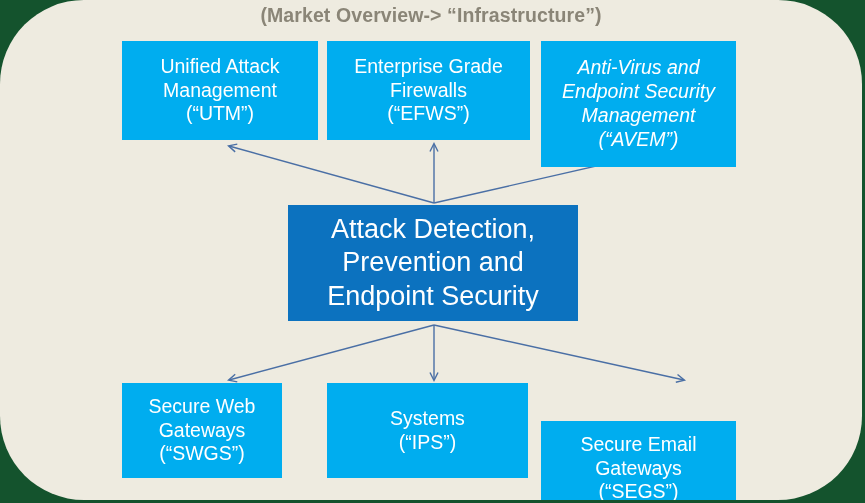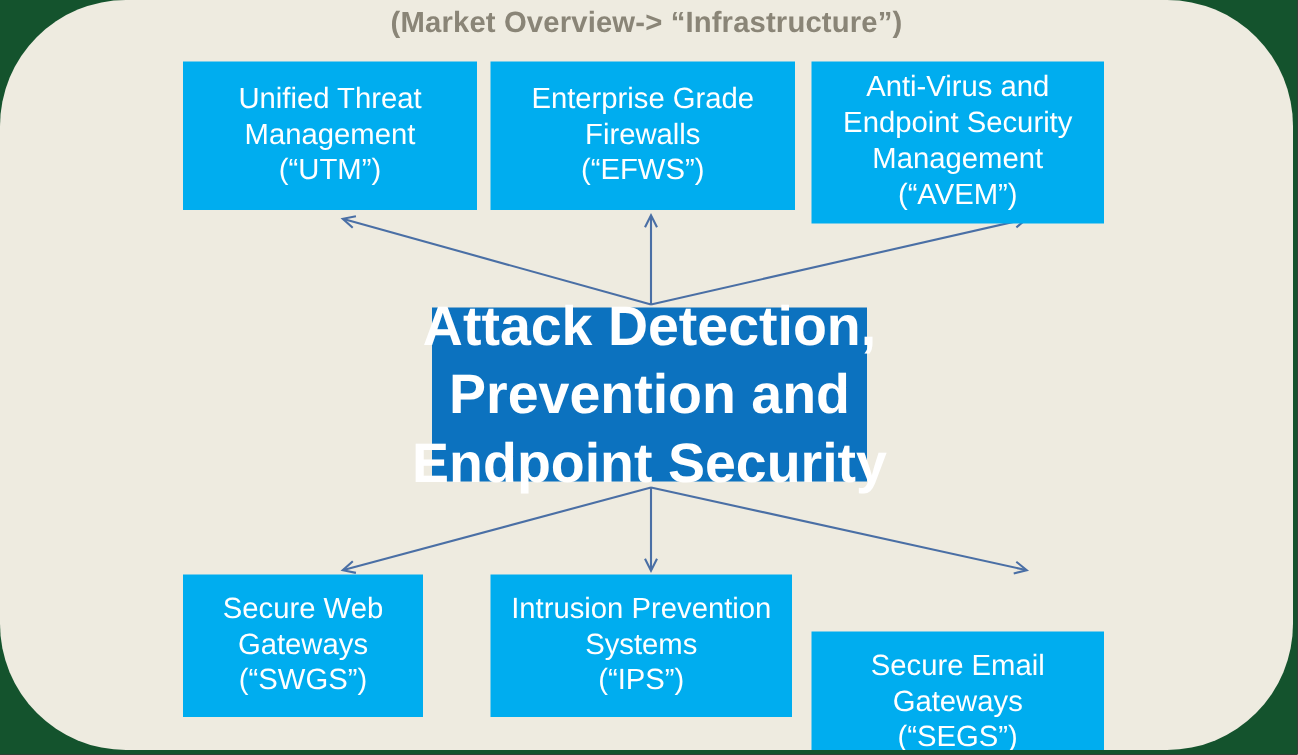--- a/index.html
+++ b/index.html
@@ -74,28 +74,27 @@
     white-space: nowrap;
   }
 
   .leaf {
     background: #00adef;
     font-size: 19.5px;
   }
 
   .hub {
     background: #0c72bf;
-    font-size: 37px;
-    font-weight: bold;
+    font-size: 27px;
   }
 
   
   #node-utm   { left: 122px; top: 41px;  width: 196px; height: 99px; }
   #node-efws  { left: 327px; top: 41px;  width: 203px; height: 99px; }
-  #node-avem  { left: 541px; top: 41px;  width: 195px; height: 108px; }
+  #node-avem  { left: 541px; top: 41px;  width: 195px; height: 126px; font-style: italic; }
 
   #node-hub   { left: 288px; top: 205px; width: 290px; height: 116px; }
 
   #node-swgs  { left: 122px; top: 383px; width: 160px; height: 95px; }
   #node-ips   { left: 327px; top: 383px; width: 201px; height: 95px; }
   #node-segs  { left: 541px; top: 383px; width: 195px; height: 95px; margin-top: 38px; }
 </style>
 </head>
 <body>
 
@@ -117,21 +116,21 @@
         <line x1="434" y1="203" x2="434" y2="144"></line>
         <line x1="434" y1="203" x2="684" y2="146"></line>
 
         <line x1="434" y1="325" x2="229" y2="380"></line>
         <line x1="434" y1="325" x2="434" y2="380"></line>
         <line x1="434" y1="325" x2="684" y2="380"></line>
       </g>
     </svg>
 
     <div class="node leaf" id="node-utm">
-      <span class="line">Unified Threat</span>
+      <span class="line">Unified Attack</span>
       <span class="line">Management</span>
       <span class="line">(“UTM”)</span>
     </div>
 
     <div class="node leaf" id="node-efws">
       <span class="line">Enterprise Grade</span>
       <span class="line">Firewalls</span>
       <span class="line">(“EFWS”)</span>
     </div>
 
@@ -148,21 +147,20 @@
       <span class="line">Endpoint Security</span>
     </div>
 
     <div class="node leaf" id="node-swgs">
       <span class="line">Secure Web</span>
       <span class="line">Gateways</span>
       <span class="line">(“SWGS”)</span>
     </div>
 
     <div class="node leaf" id="node-ips">
-      <span class="line">Intrusion Prevention</span>
       <span class="line">Systems</span>
       <span class="line">(“IPS”)</span>
     </div>
 
     <div class="node leaf" id="node-segs">
       <span class="line">Secure Email</span>
       <span class="line">Gateways</span>
       <span class="line">(“SEGS”)</span>
     </div>
 

